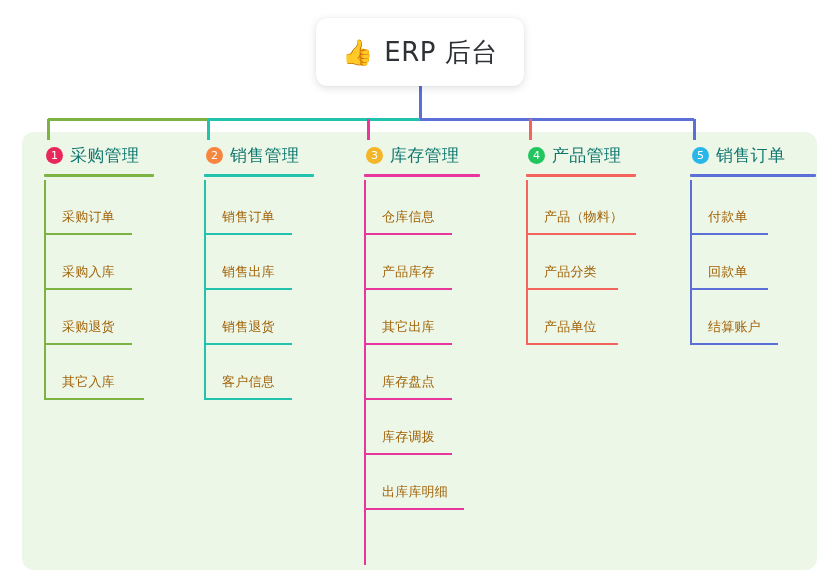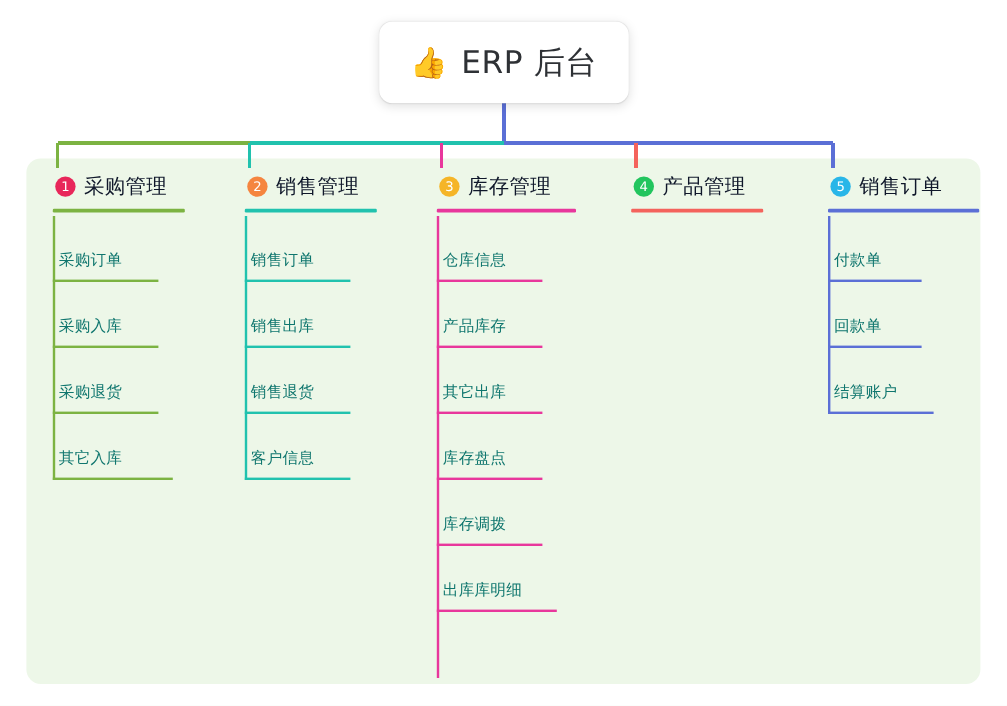--- a/index.html
+++ b/index.html
@@ -90,21 +90,21 @@
     border-radius: 50%;
     color: #ffffff;
     font-size: 11px;
     line-height: 17px;
     text-align: center;
     flex: 0 0 auto;
     font-family: "DejaVu Sans", "Liberation Sans", sans-serif;
   }
   .col-title {
     font-size: 17px;
-    color: #0f172a;
+    color: #0f766e;
     white-space: nowrap;
     letter-spacing: 0.3px;
   }
   .col-underline {
     height: 3px;
     border-radius: 1px;
     margin-top: 4px;
   }
 
   
@@ -119,24 +119,24 @@
     width: 2px;
   }
   .leaf {
     position: relative;
     height: 55px;
     box-sizing: border-box;
     padding-left: 18px;
   }
   .leaf-text {
     position: absolute;
-    left: 5px;
+    left: 18px;
     bottom: 9px;
     font-size: 13px;
-    color: #0f766e;
+    color: #a16207;
     white-space: nowrap;
     letter-spacing: 0.2px;
   }
   .leaf-underline {
     position: absolute;
     left: 0px;
     bottom: 0px;
     height: 2px;
   }
 </style>
@@ -258,20 +258,35 @@
         </div>
       </div>
       <div class="column" style="left: 526px; width: 150px;">
         <div class="col-head">
           <div class="col-head-row">
             <span class="badge" style="background: rgb(34, 197, 94);">4</span>
             <span class="col-title">产品管理</span>
           </div>
           <div class="col-underline" style="background: rgb(244, 99, 92); width: 110px;"></div>
         </div>
+        <div class="leaves">
+          <div class="spine" style="background: rgb(244, 99, 92); height: 165px;"></div>
+          <div class="leaf">
+            <span class="leaf-text">产品（物料）</span>
+            <div class="leaf-underline" style="background: rgb(244, 99, 92); width: 110px;"></div>
+          </div>
+          <div class="leaf">
+            <span class="leaf-text">产品分类</span>
+            <div class="leaf-underline" style="background: rgb(244, 99, 92); width: 92px;"></div>
+          </div>
+          <div class="leaf">
+            <span class="leaf-text">产品单位</span>
+            <div class="leaf-underline" style="background: rgb(244, 99, 92); width: 92px;"></div>
+          </div>
+        </div>
       </div>
       <div class="column" style="left: 690px; width: 150px;">
         <div class="col-head">
           <div class="col-head-row">
             <span class="badge" style="background: rgb(41, 182, 232);">5</span>
             <span class="col-title">销售订单</span>
           </div>
           <div class="col-underline" style="background: rgb(91, 111, 214); width: 126px;"></div>
         </div>
         <div class="leaves">

